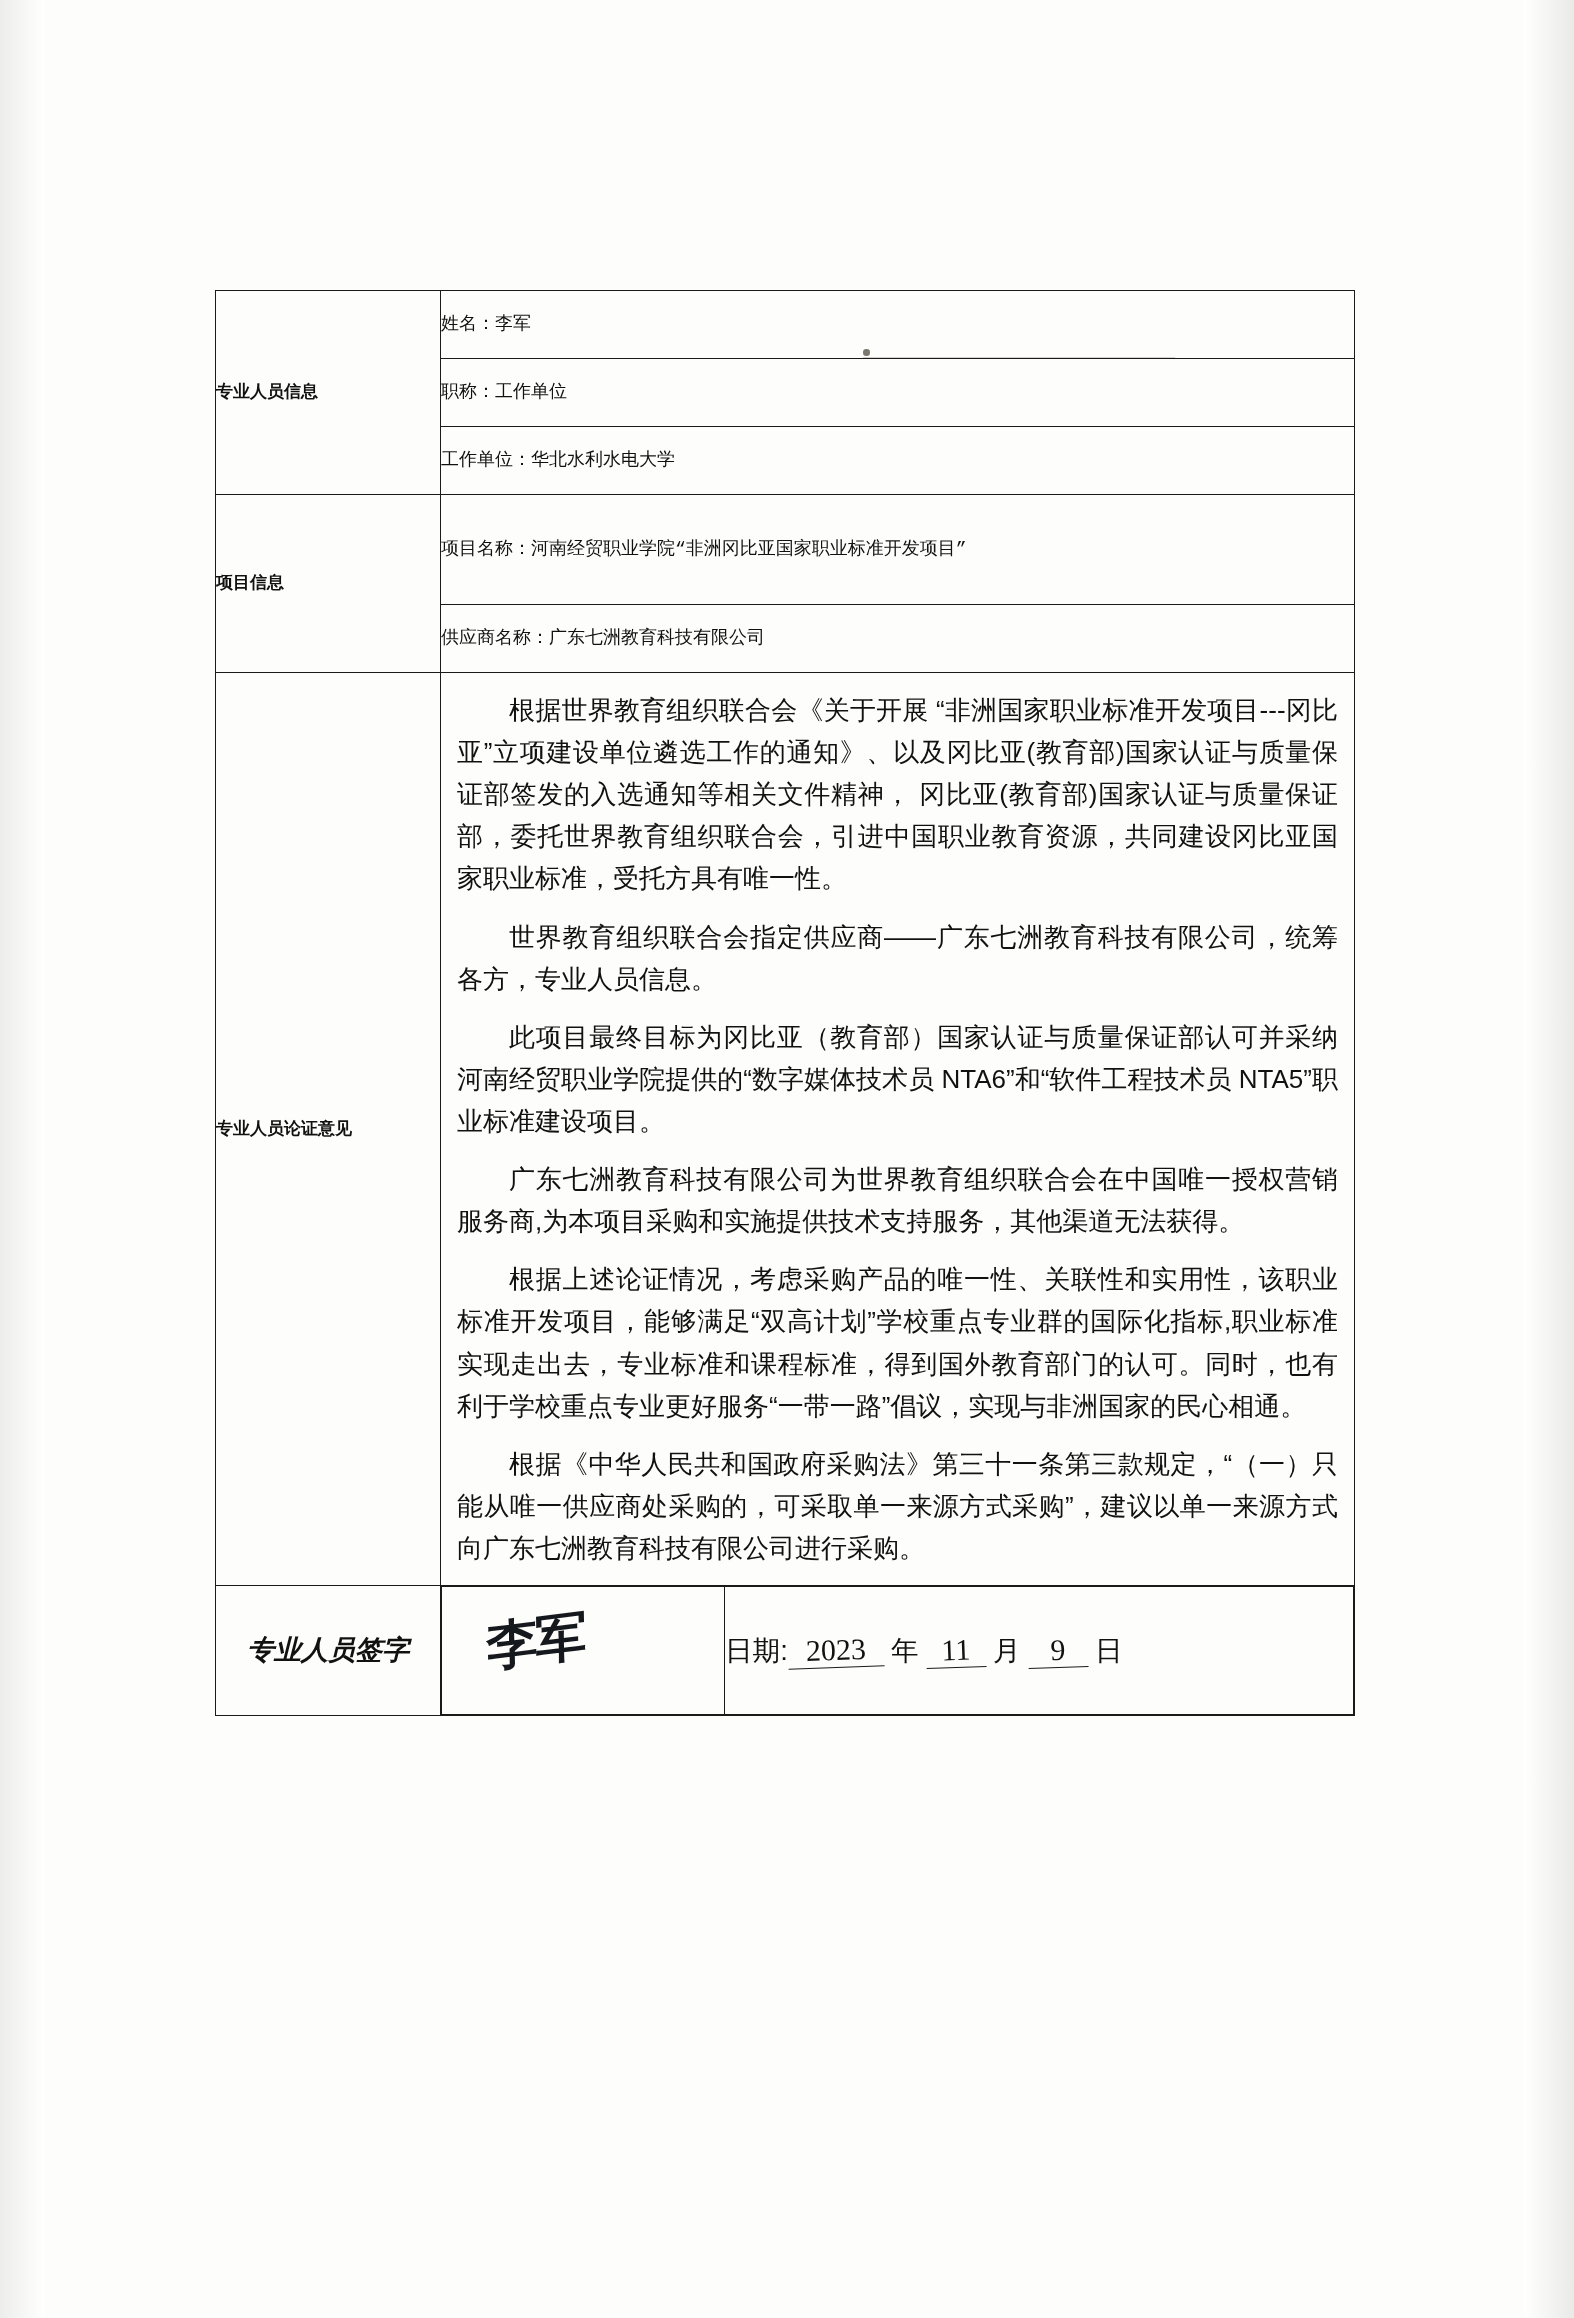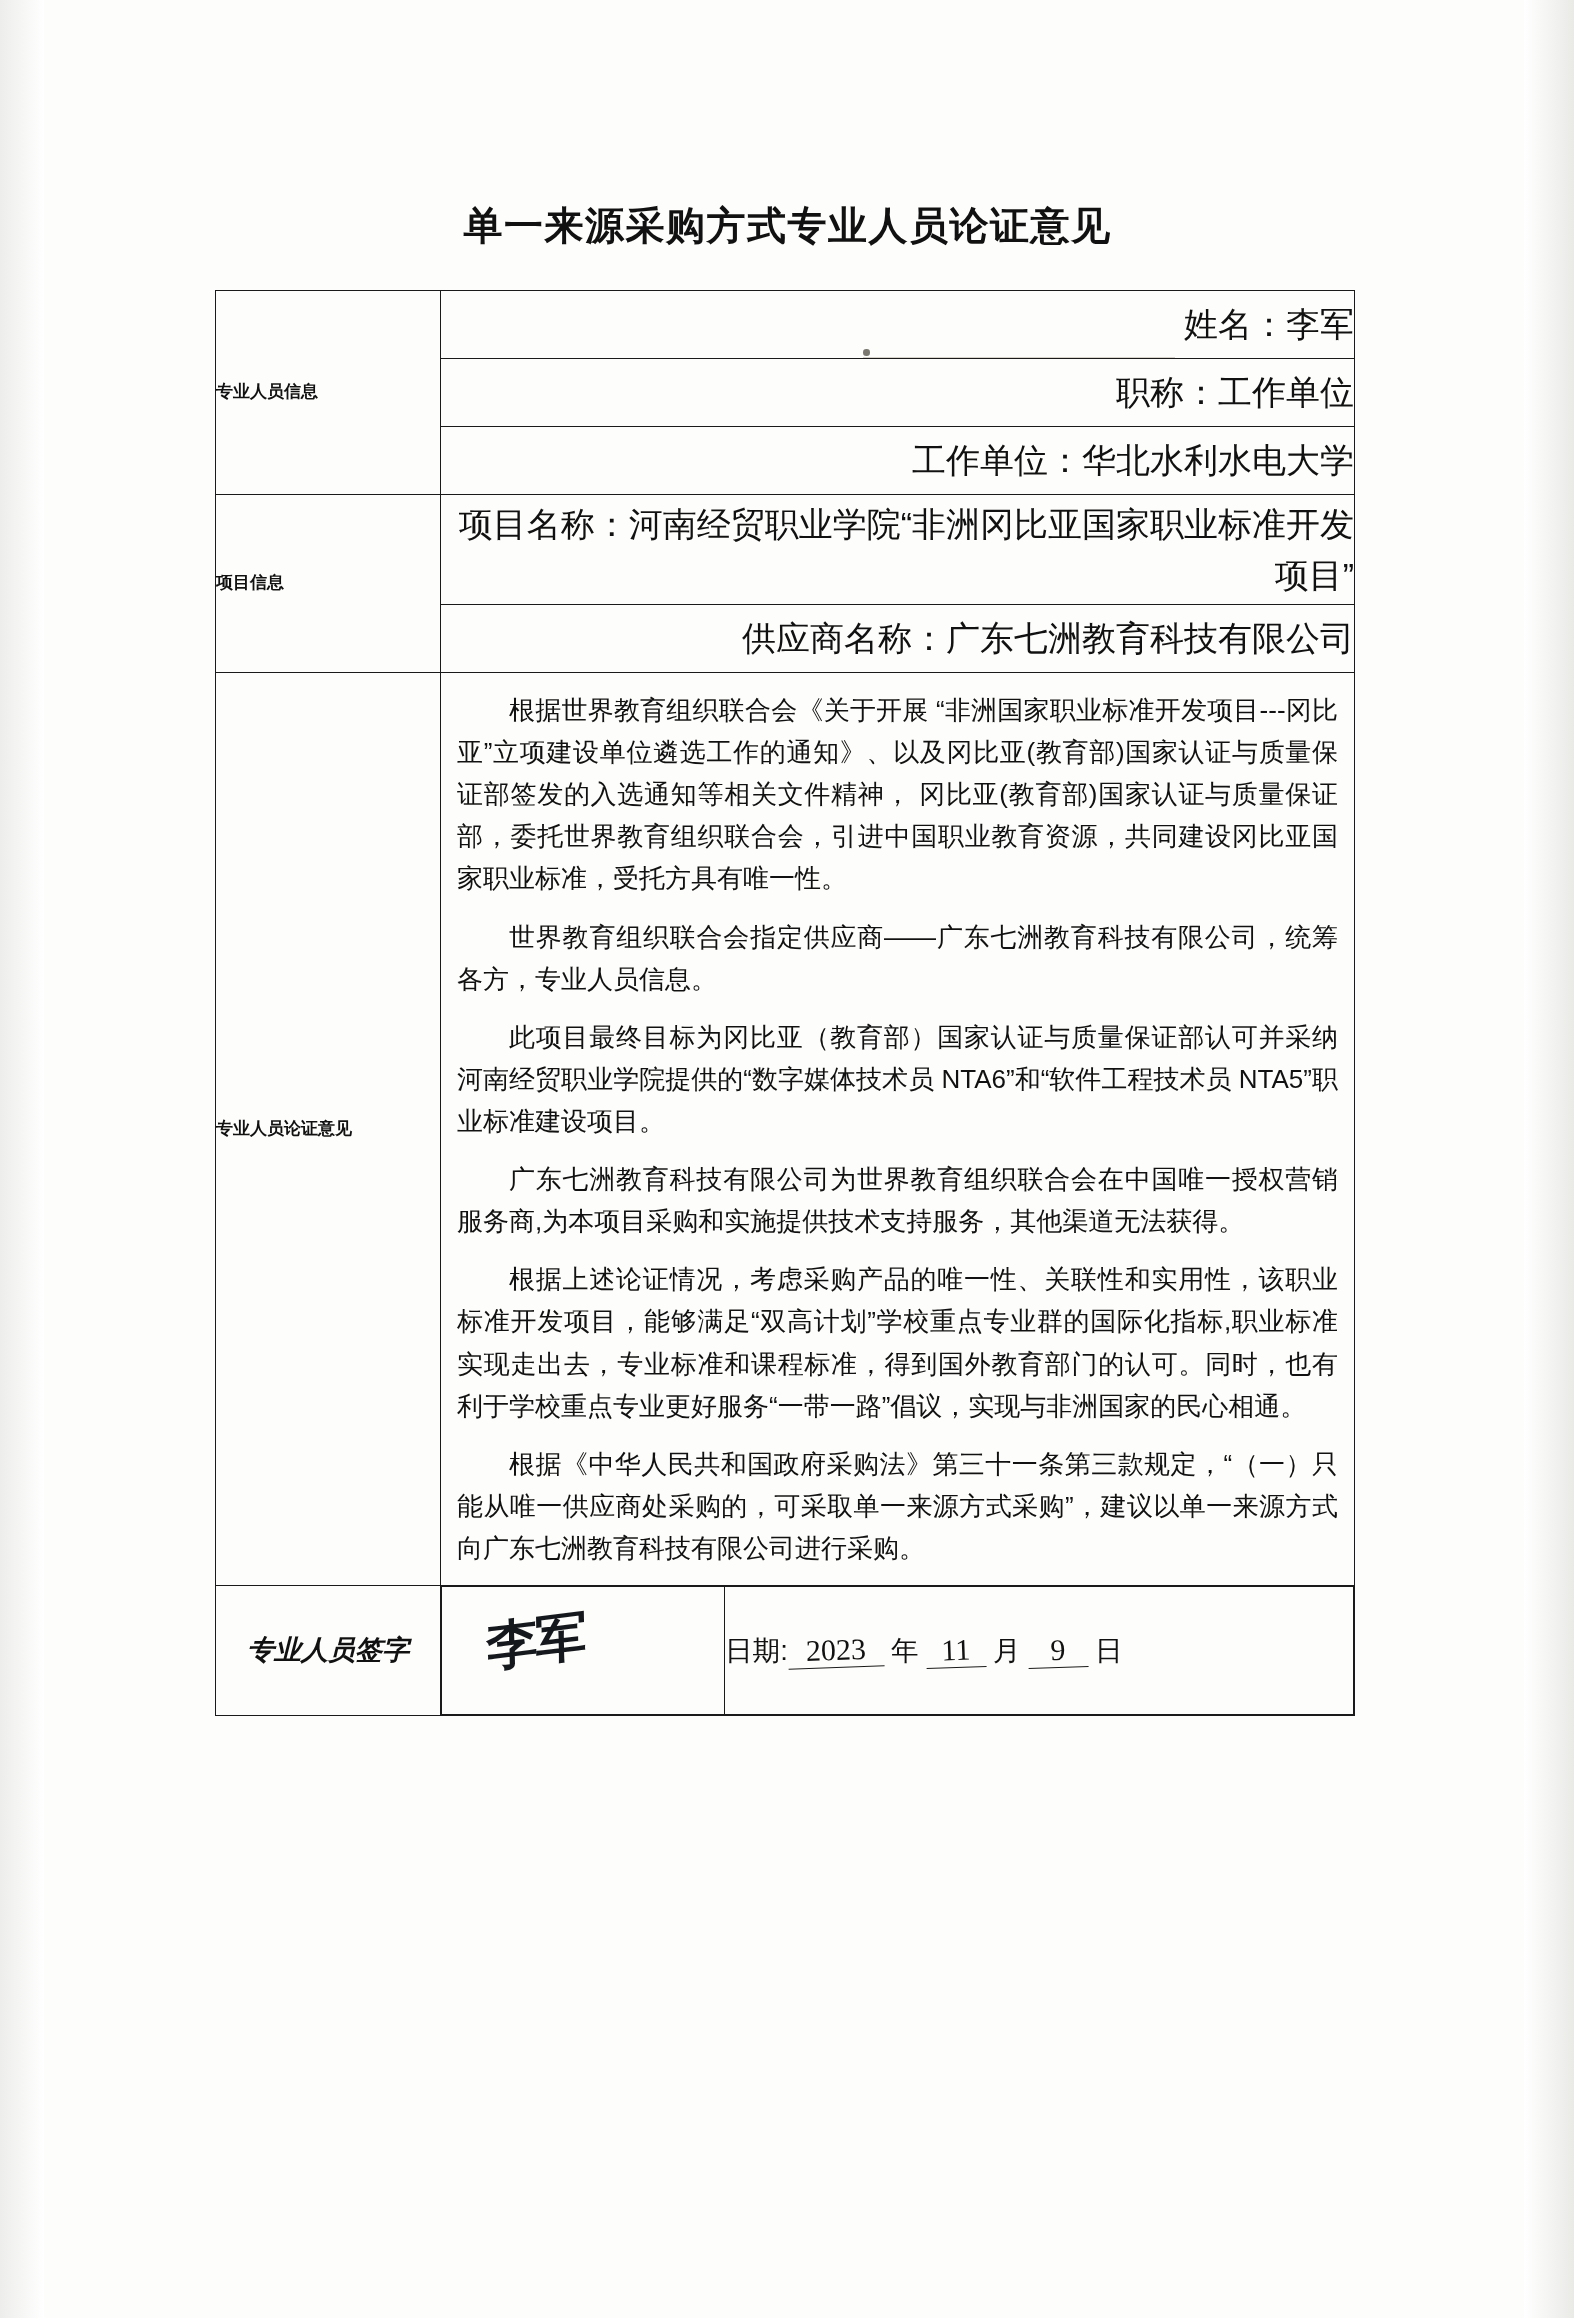--- a/index.html
+++ b/index.html
@@ -49,25 +49,24 @@
   .label-cell {
     width: 225px;
     text-align: left;
     font-size: 17px;
     font-weight: bold;
     font-family: "Liberation Sans", "DejaVu Sans", sans-serif;
     line-height: 1.35;
     padding: 7.3px 4.4px;
   }
   .field-cell {
-    font-size: 34px;
-    font-family: Liberation Sans, sans-serif;
+    font-size: 18px;
+    font-family: Liberation Mono, monospace;
     padding: 13px 19px 13px 29px;
     line-height: 1.5;
-    text-align: right;
   }
   .row-person td { height: 67px; }
   .row-project td { height: 67px; }
   .opinion-cell {
     font-size: 26px;
     font-family: "Liberation Sans", "DejaVu Sans", sans-serif;
     line-height: 1.62;
     padding: 19px 25px 22px 27.6px;
     text-align: justify;
     vertical-align: top;
@@ -148,21 +147,20 @@
   }
 </style>
 </head>
 <body>
 
 <div class="page">
 
   <div class="edge-shade-left"></div>
   <div class="edge-shade-right"></div>
 
-  <div class="doc-title">单一来源采购方式专业人员论证意见</div>
 
   <div class="stray-mark"></div>
   <div class="stray-dot"></div>
 
   <table class="main">
     <colgroup>
       <col style="width:225px">
       <col style="width:914px">
     </colgroup>
     <tbody>

